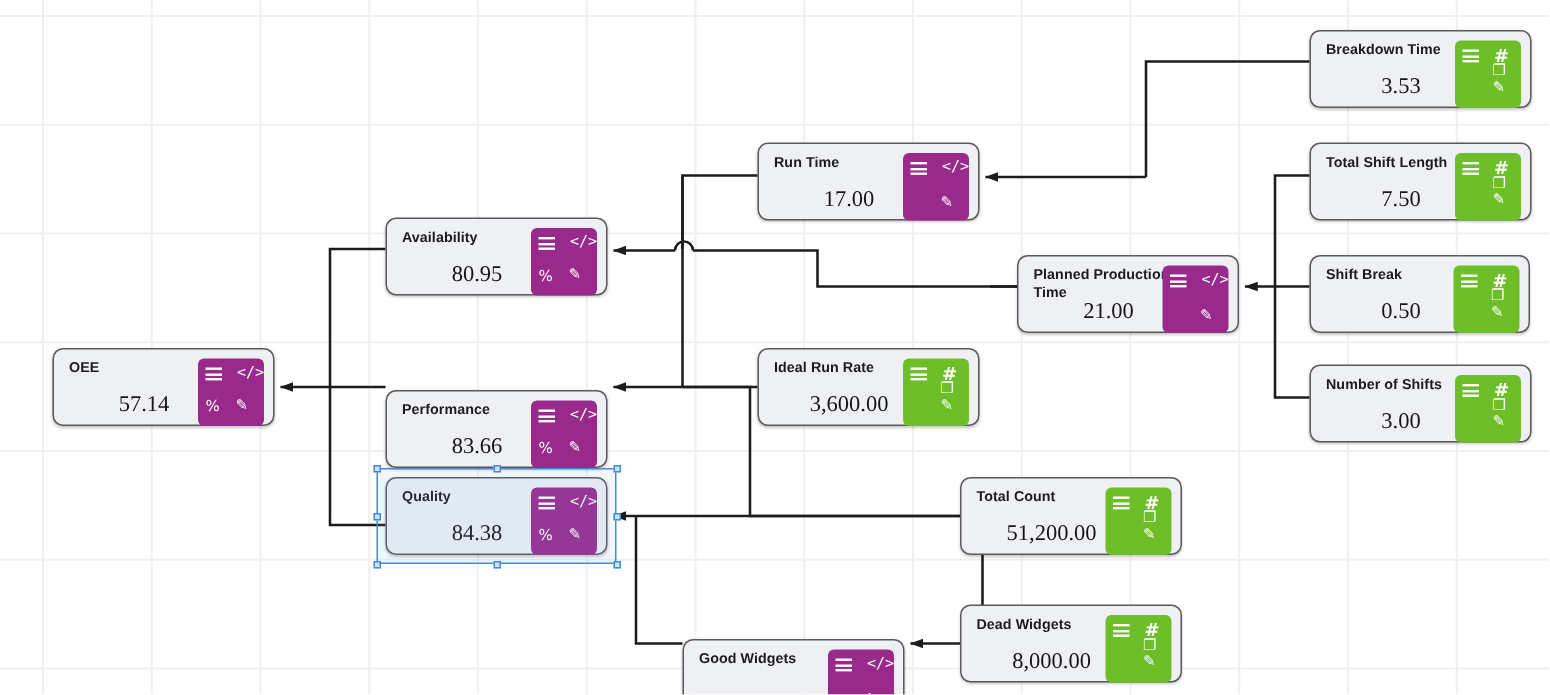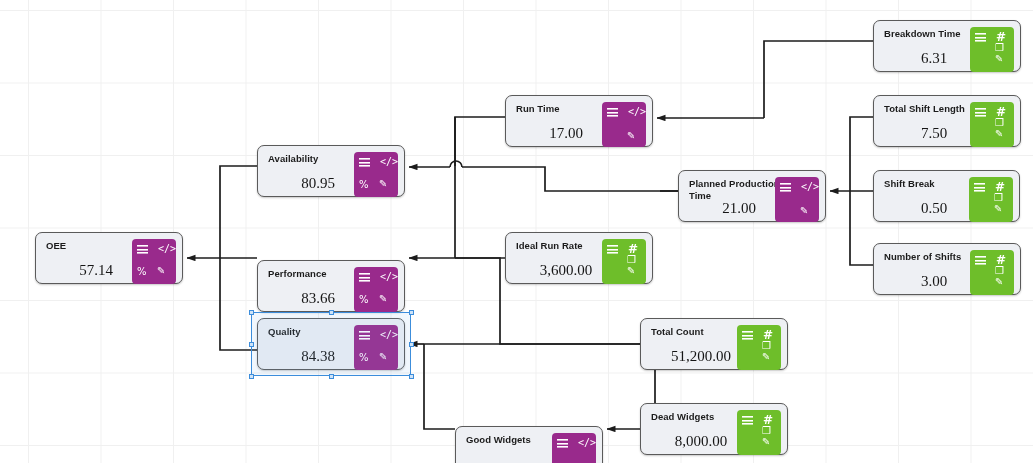--- a/index.html
+++ b/index.html
@@ -285,21 +285,21 @@
           <span class="ic ic-burger">
             <span class="burger-glyph"></span>
           </span>
           <span class="ic ic-hash">#</span>
           <span class="ic ic-layers">❐</span>
           <span class="ic ic-pencil">✎</span>
         </div>
       </div>
       <div class="node" style="left: 873px; top: 20px; width: 148px; height: 52px;">
         <div class="node-title">Breakdown Time</div>
-        <div class="node-value">6.31</div>
+        <div class="node-value">3.53</div>
         <div class="pad green">
           <span class="ic ic-burger">
             <span class="burger-glyph"></span>
           </span>
           <span class="ic ic-hash">#</span>
           <span class="ic ic-layers">❐</span>
           <span class="ic ic-pencil">✎</span>
         </div>
       </div>
       <div class="node" style="left: 873px; top: 95px; width: 148px; height: 52px;">

